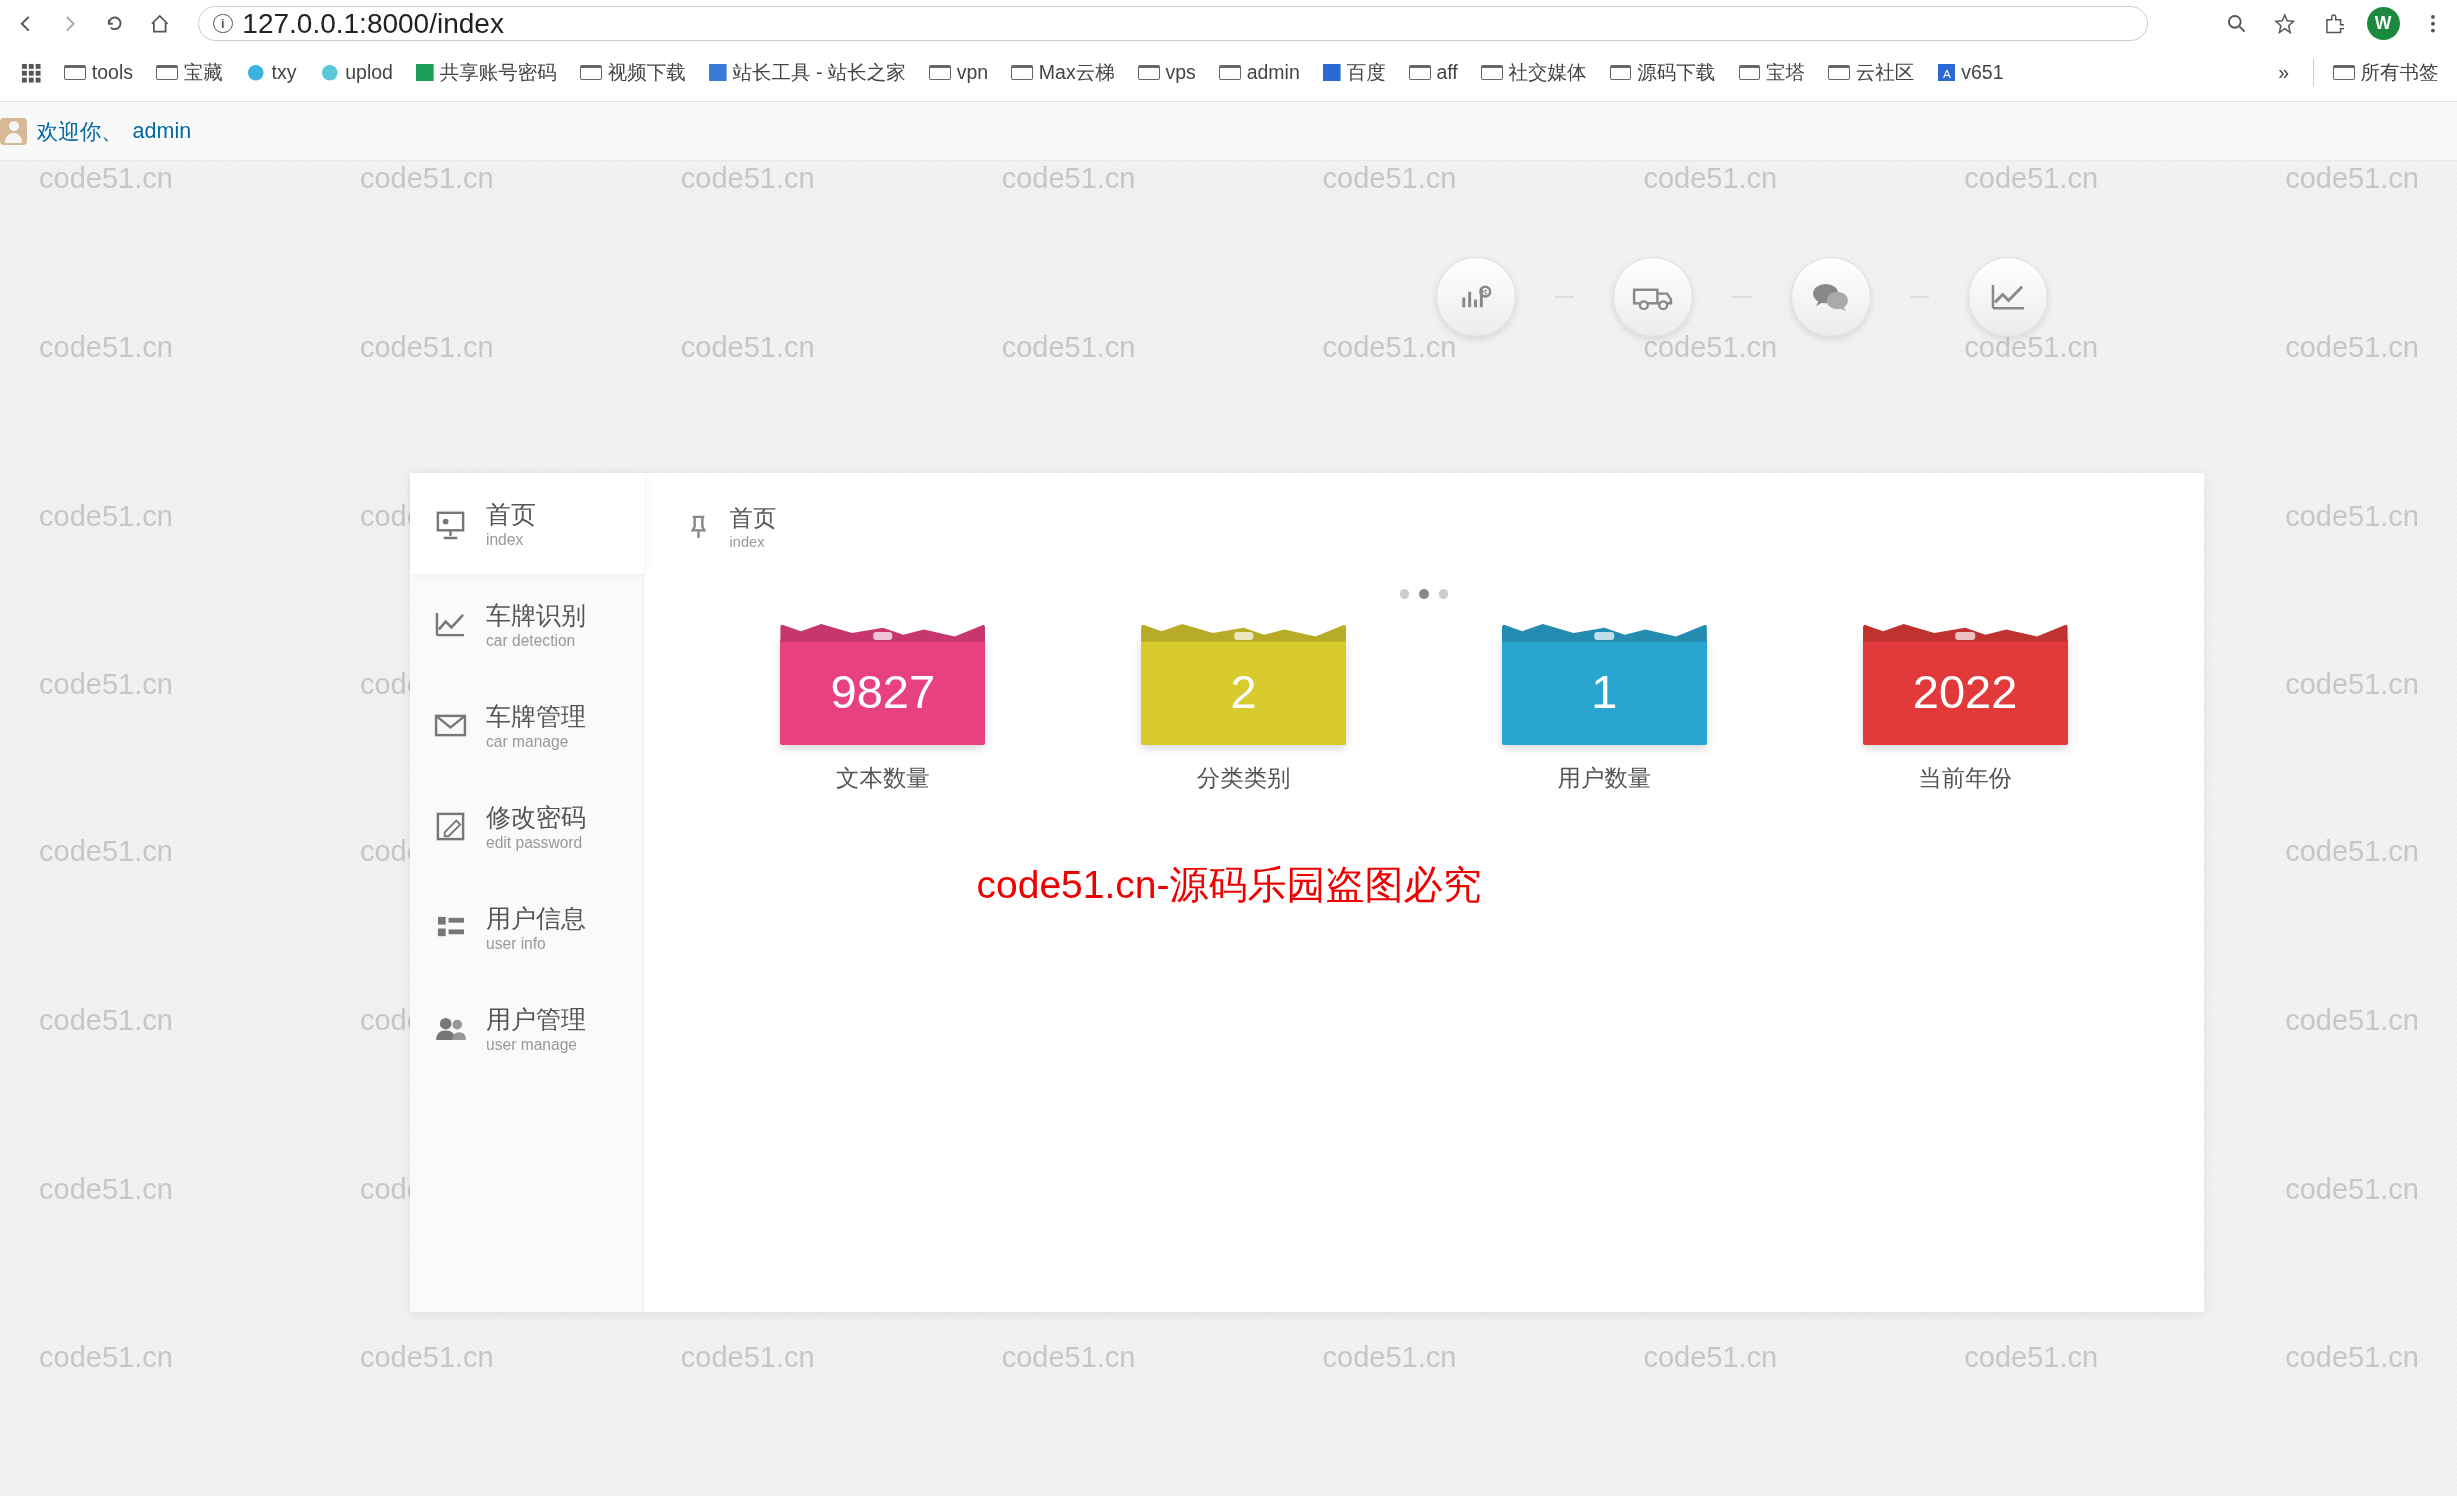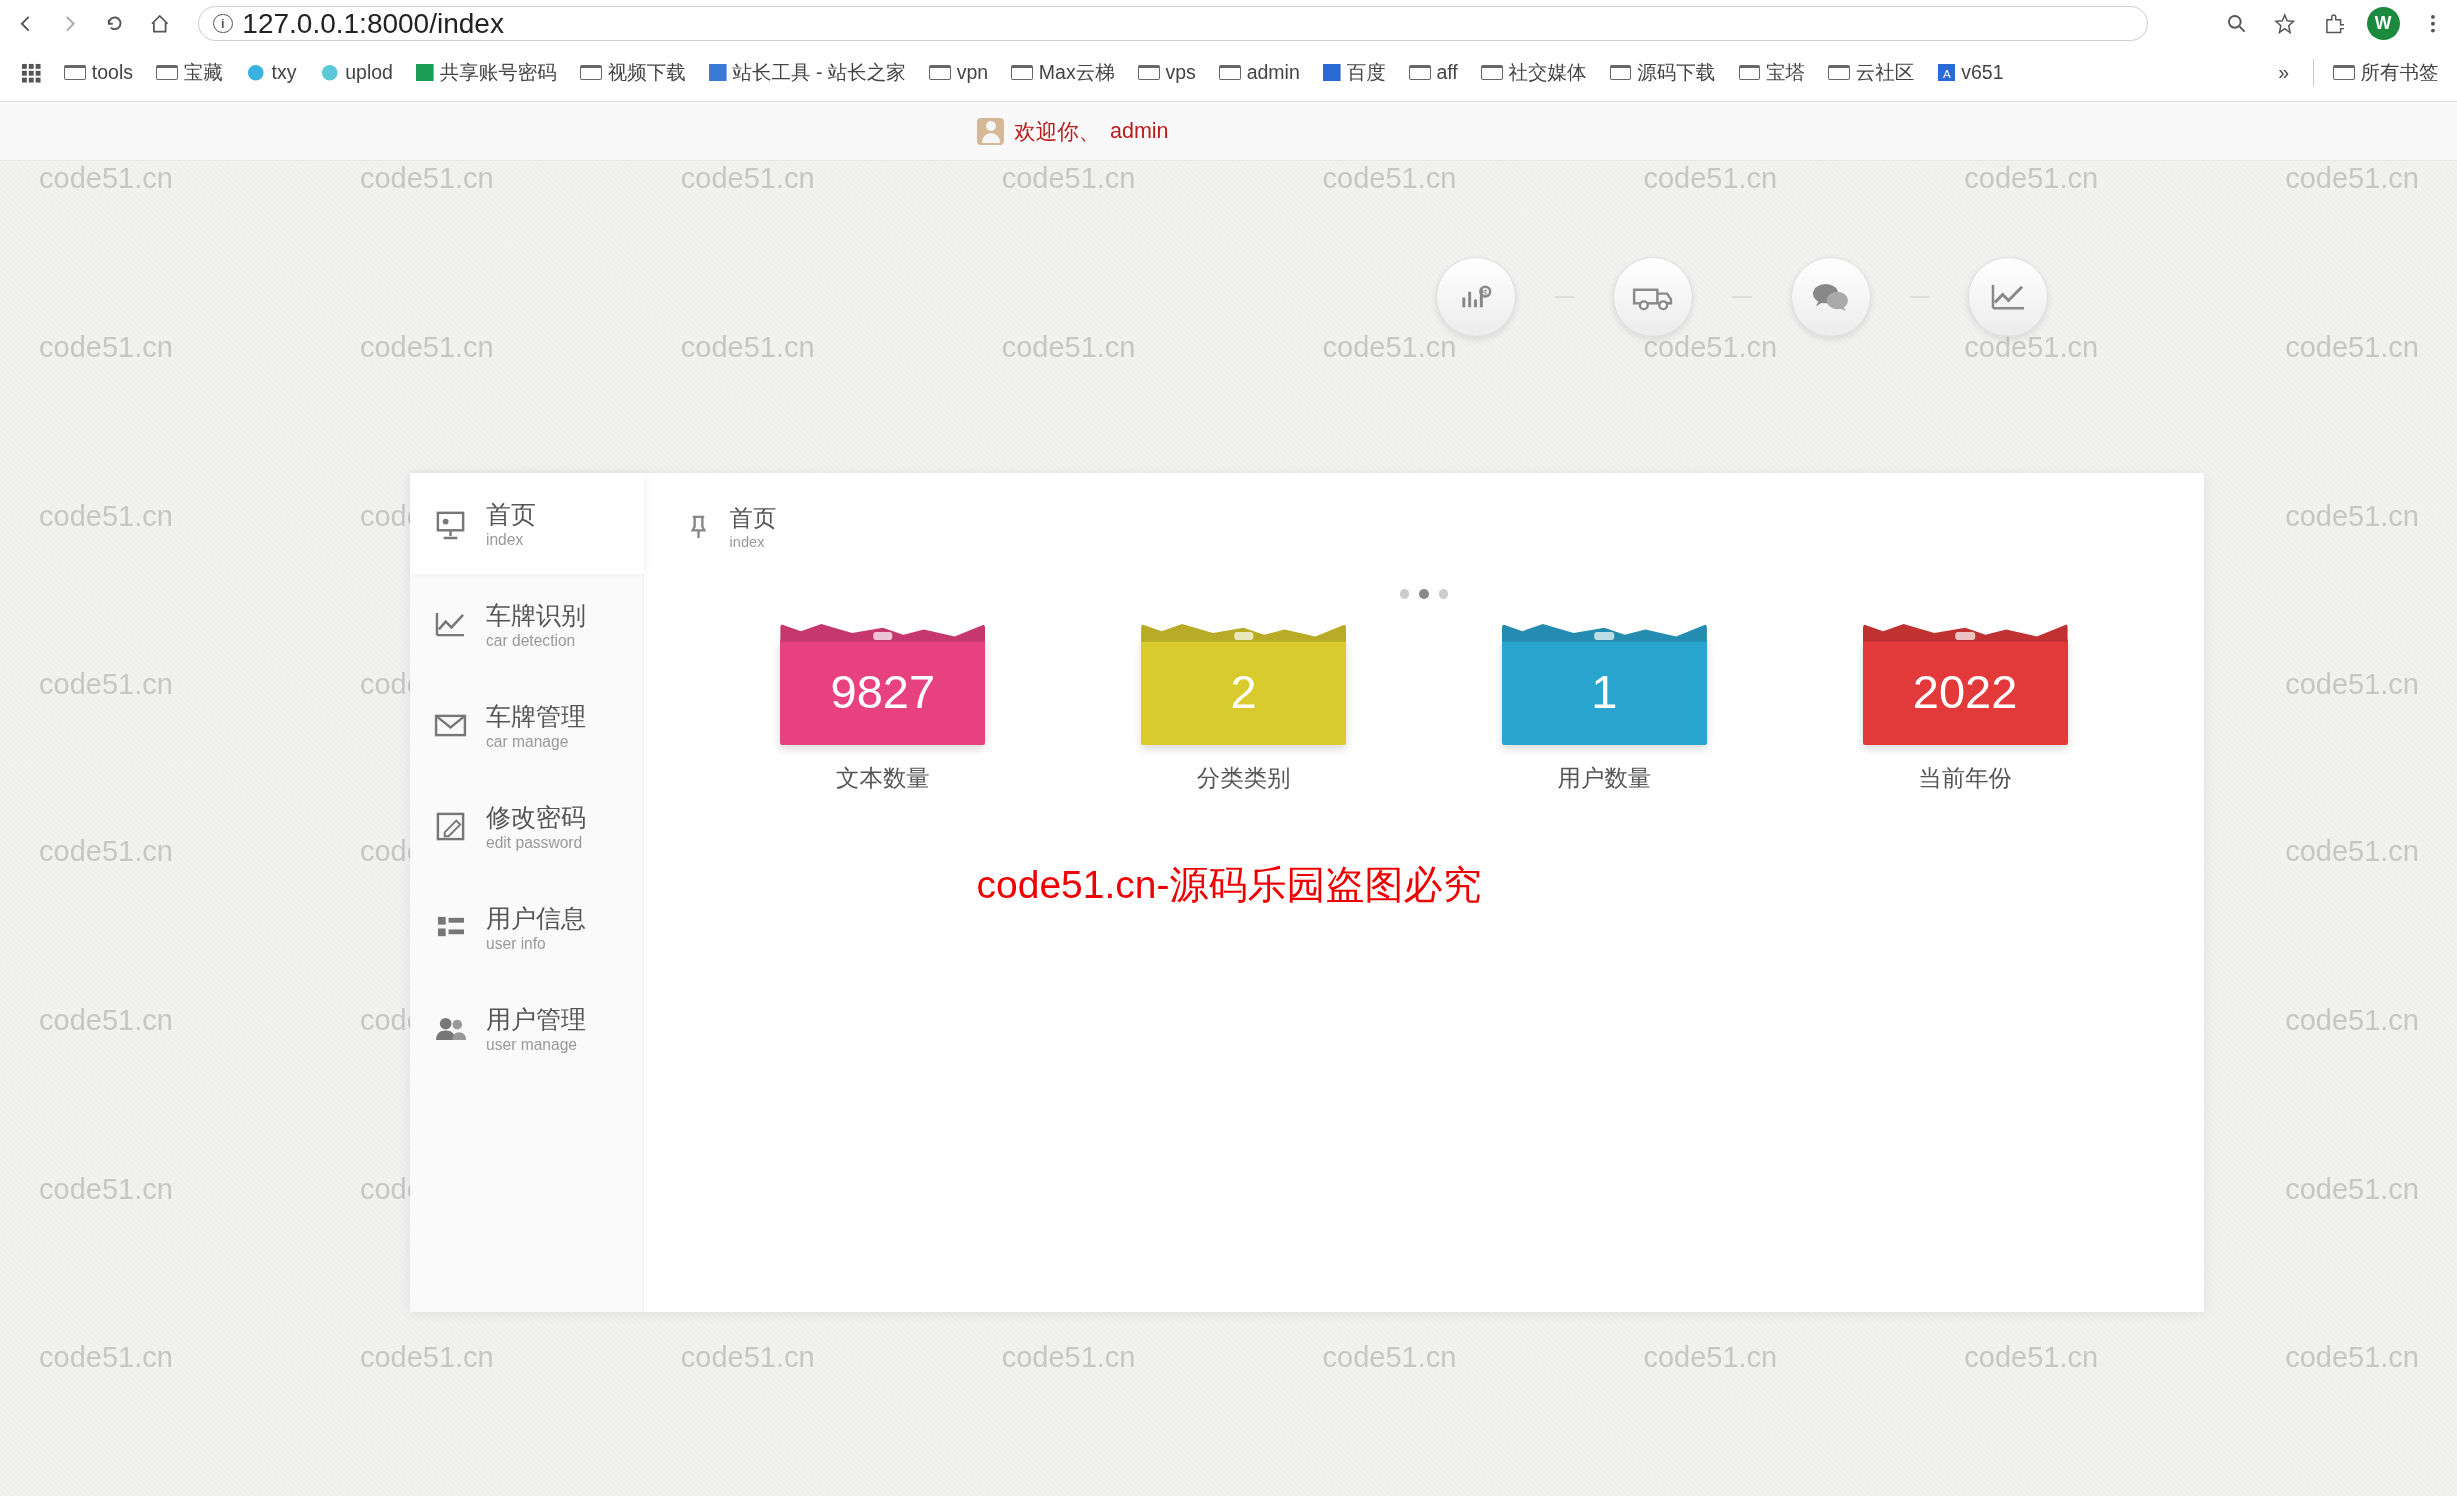--- a/index.html
+++ b/index.html
@@ -19,21 +19,21 @@
 .bm-folder { width: 21.5px; height: 15.6px; border: 1.5px solid #666; border-top: 3.9px solid #666; border-radius: 2px; }
 .bm-sep { flex: 1; }
 .bm-right { display: flex; align-items: center; gap: 19.5px; border-left: 1px solid #ccc; padding-left: 19.5px; }
 .wm-row { position: absolute; left: 0; right: 0; display: flex; justify-content: space-between; padding: 0 39px; color: rgba(120,120,120,0.35); font-size: 29px; font-weight: 500; }
 
 
 .page { position: absolute; top: 102px; left: 0; right: 0; bottom: 0; background: #f2f2f0; }
 .page::before { content: ""; position: absolute; inset: 0; background: repeating-linear-gradient(45deg, rgba(0,0,0,0.01) 0 2px, transparent 2px 3.9px); }
 
 
-.user-bar { position: absolute; top: 0; left: 0; right: 0; height: 59px; background: #f9f9f9; border-bottom: 1px solid #e8e8e8; display: flex; align-items: center; justify-content: center; padding-right: 312px; gap: 9.8px; color: #b91c1c; font-size: 21.5px; z-index: 2; }
+.user-bar { position: absolute; top: 0; left: 0; right: 0; height: 59px; background: #f9f9f9; border-bottom: 1px solid #e8e8e8; display: flex; align-items: center; justify-content: flex-start; padding-right: 312px; gap: 9.8px; color: #0369a1; font-size: 21.5px; z-index: 2; }
 .user-avatar { width: 27px; height: 27px; background: #d5b896; border-radius: 3.9px; position: relative; }
 .user-avatar::before { content: ""; position: absolute; top: 3.9px; left: 8.8px; width: 9.8px; height: 9.8px; background: #f5f5f5; border-radius: 50%; }
 .user-avatar::after { content: ""; position: absolute; bottom: 2px; left: 4.9px; width: 17.6px; height: 9.8px; background: #f5f5f5; border-radius: 9.8px 9.8px 0 0; }
 
 
 .header { position: absolute; top: 78px; left: 0; right: 0; height: 234px; display: flex; align-items: center; padding: 0 410px; z-index: 2; }
 .page-title { font-size: 45px; color: #333; font-weight: 600; }
 .header-icons { margin-left: auto; display: flex; gap: 39px; align-items: center; }
 .circ-btn { width: 80px; height: 80px; border-radius: 50%; background: linear-gradient(#fff, #ececec); border: 1px solid #ddd; box-shadow: 0 2.9px 7.8px rgba(0,0,0,0.1), inset 0 1px 0 #fff; display: flex; align-items: center; justify-content: center; color: #888; cursor: pointer; position: relative; }
 .circ-sep { width: 19.5px; height: 2px; background: #ddd; }

